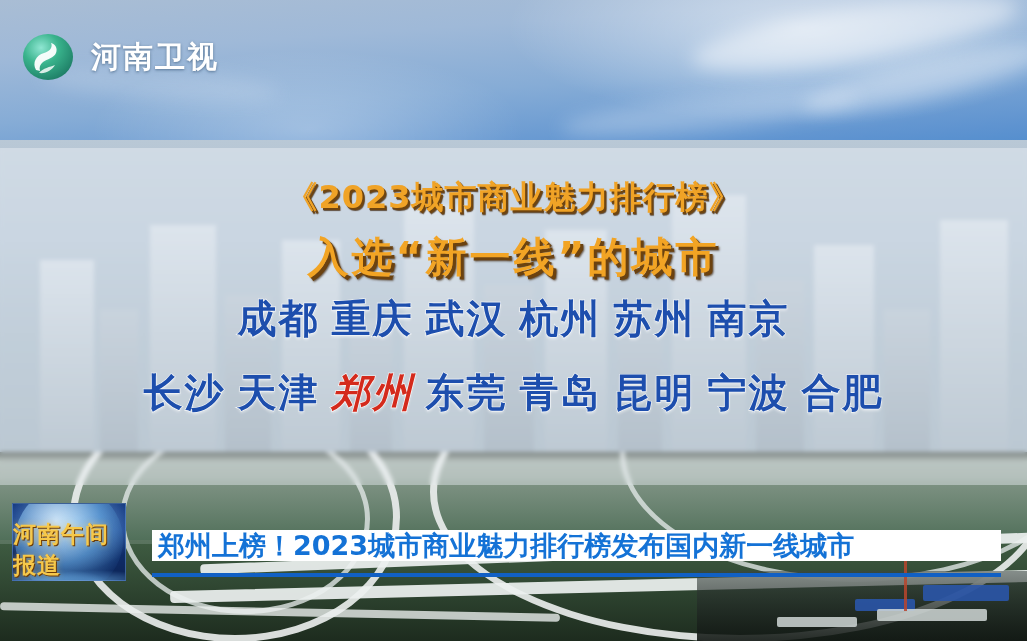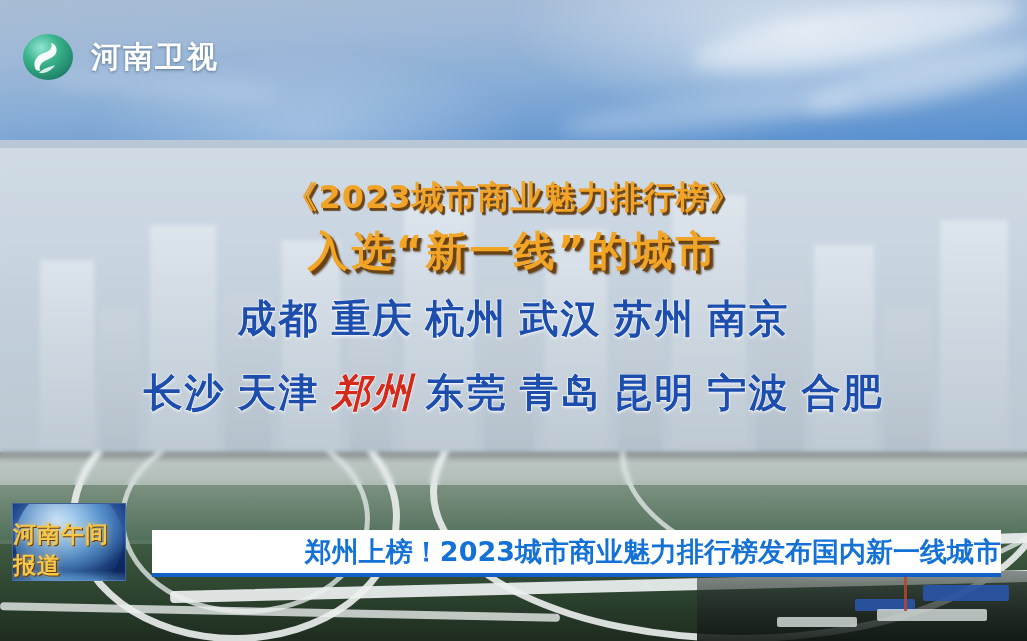--- a/index.html
+++ b/index.html
@@ -175,21 +175,21 @@
     font-size: 32px;
     font-weight: 700;
     letter-spacing: 1px;
     color: #f0a326;
     text-shadow:
       2px 2px 0 #6e4410,
       2.5px 2.5px 1px rgba(60,32,6,0.75);
     font-family: "DejaVu Sans", "Liberation Sans", sans-serif;
   }
   .title-main {
-    margin-top: 4px;
+    margin-top: 10px;
     font-size: 41px;
     font-weight: 700;
     letter-spacing: 3px;
     color: #f2a424;
     text-shadow:
       3px 3px 0 #6b4210,
       4px 4px 2px rgba(55,30,5,0.7);
     font-family: "DejaVu Sans", "Liberation Sans", sans-serif;
   }
 
@@ -264,26 +264,25 @@
       1px 1px 0 #6b3a06,
       0 0 6px rgba(255,190,60,0.55);
     font-family: "DejaVu Sans", "Liberation Sans", sans-serif;
     transform: translateY(8px);
   }
 
   
   .ticker-bar {
     position: absolute;
     left: 152px; top: 530px;
-    width: 849px; height: 43px;
+    width: 849px; height: 31px;
     background: #ffffff;
     display: flex;
     align-items: center;
-    padding-left: 22px;
-    justify-content: flex-end;
+    padding-left: 6px;
   }
   .ticker-text {
     font-size: 27px;
     font-weight: 700;
     letter-spacing: 0px;
     color: #1472d6;
     white-space: nowrap;
     font-family: "DejaVu Sans", "Liberation Sans", sans-serif;
   }
   .ticker-underline {
@@ -369,22 +368,22 @@
 
   <div class="headline-block">
     <div class="title-rank">《2023城市商业魅力排行榜》</div>
     <div class="title-main">入选“新一线”的城市</div>
   </div>
 
   <div class="city-rows">
     <div class="city-row">
       <span class="city-name">成都</span>
       <span class="city-name">重庆</span>
+      <span class="city-name">武汉</span>
       <span class="city-name">杭州</span>
-      <span class="city-name">武汉</span>
       <span class="city-name">苏州</span>
       <span class="city-name">南京</span>
     </div>
     <div class="city-row">
       <span class="city-name">长沙</span>
       <span class="city-name">天津</span>
       <span class="city-name highlight">郑州</span>
       <span class="city-name">东莞</span>
       <span class="city-name">青岛</span>
       <span class="city-name">昆明</span>

